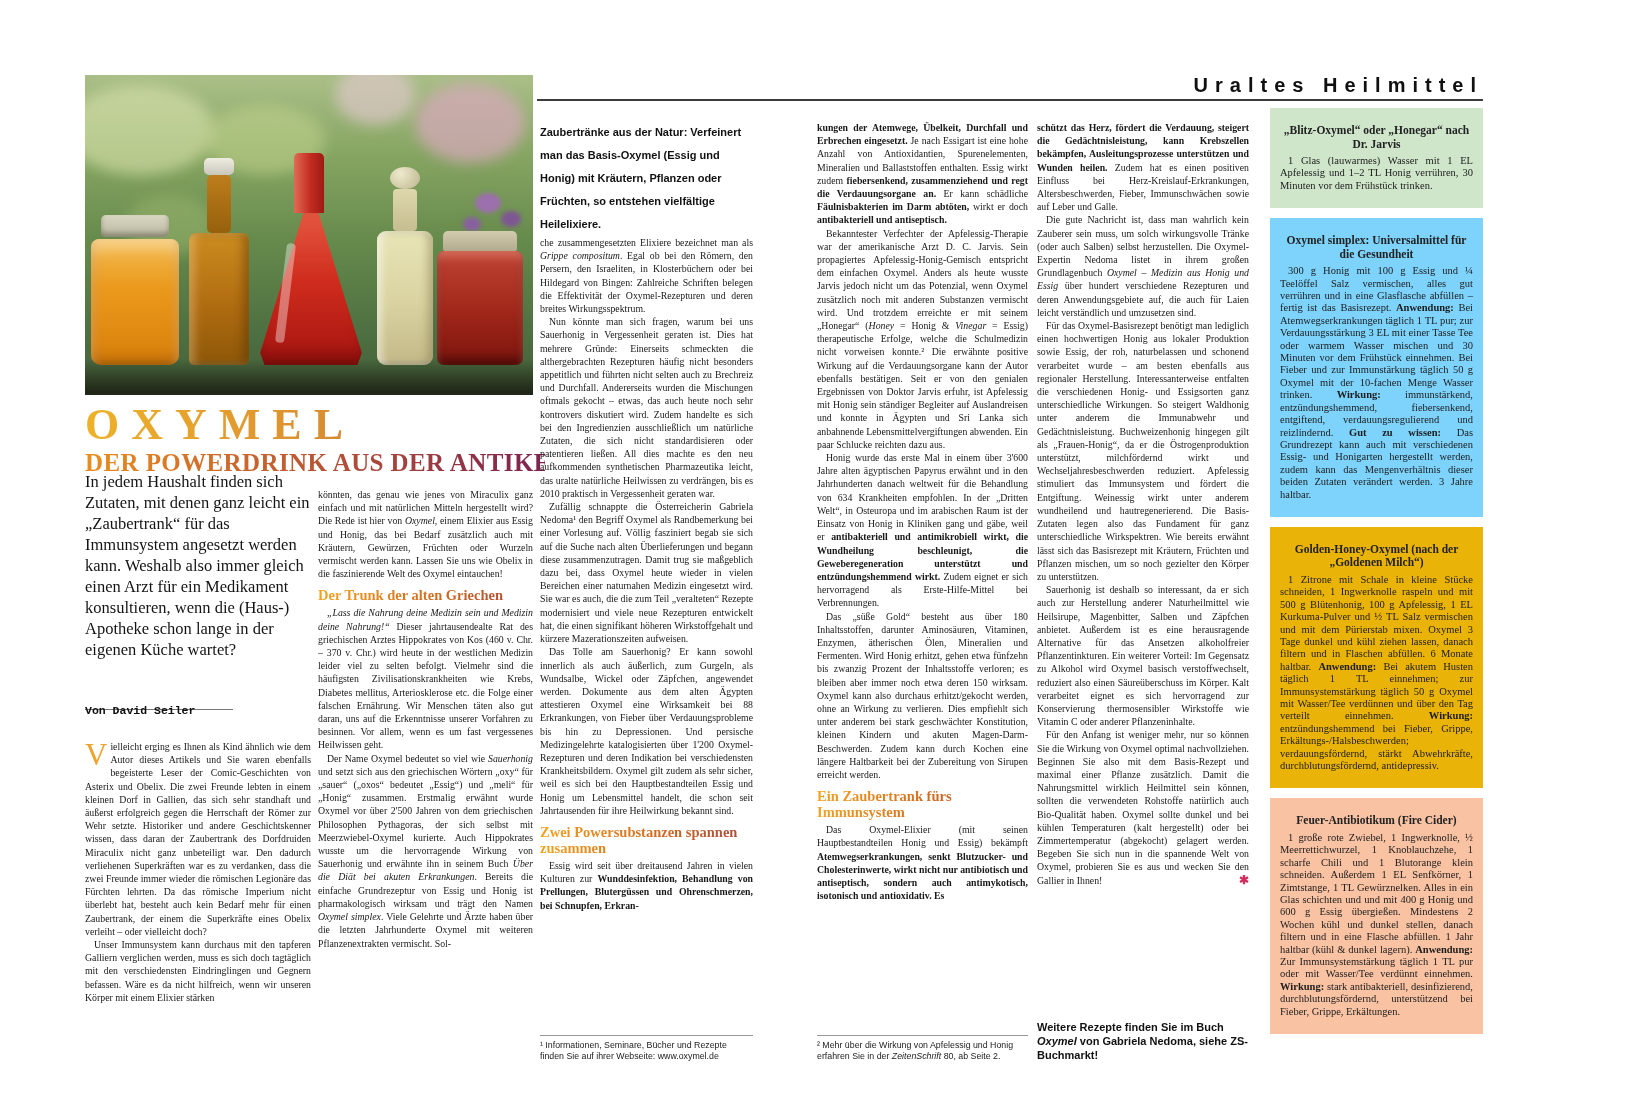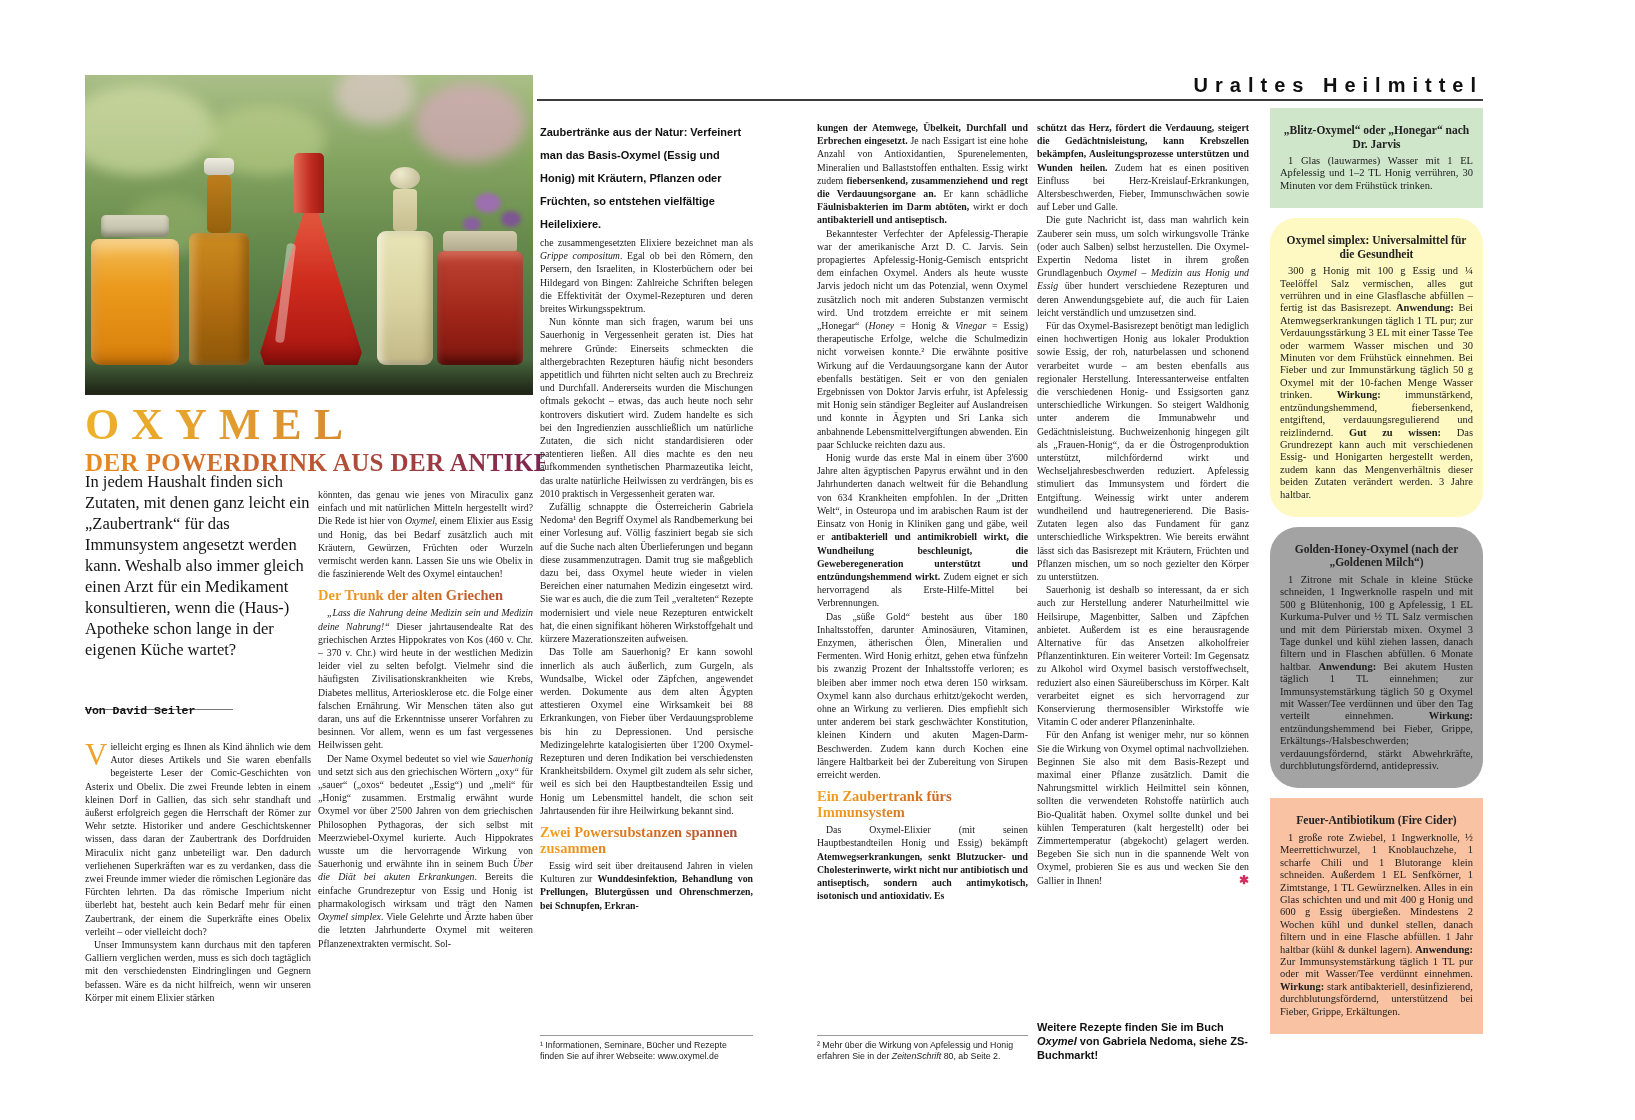--- a/index.html
+++ b/index.html
@@ -188,25 +188,25 @@
       <p><span>Sauerhonig ist deshalb so interessant, da er sich auch zur Herstellung anderer Naturheilmittel wie Heilsirupe, Magenbitter, Salben und Zäpfchen anbietet. Außerdem ist es eine herausragende Alternative für das Ansetzen alkoholfreier Pflanzentinkturen. Ein weiterer Vorteil: Im Gegensatz zu Alkohol wird Oxymel basisch verstoffwechselt, reduziert also einen Säureüberschuss im Körper. Kalt verarbeitet eignet es sich hervorragend zur Konservierung thermosensibler Wirkstoffe wie Vitamin C oder anderer Pflanzeninhalte.</span></p>
       <p><span>Für den Anfang ist weniger mehr, nur so können Sie die Wirkung von Oxymel optimal nachvollziehen. Beginnen Sie also mit dem Basis-Rezept und maximal einer Pflanze zusätzlich. Damit die Nahrungsmittel wirklich Heilmittel sein können, sollten die verwendeten Rohstoffe natürlich auch Bio-Qualität haben. Oxymel sollte dunkel und bei kühlen Temperaturen (kalt hergestellt) oder bei Zimmertemperatur (abgekocht) gelagert werden. Begeben Sie sich nun in die spannende Welt von Oxymel, probieren Sie es aus und wecken Sie den Gallier in Ihnen! </span><span class="asterisk">✱</span></p>
       <p class="endnote"><span>Weitere Rezepte finden Sie im Buch </span><span class="i">Oxymel</span><span> von Gabriela Nedoma, siehe ZS-Buchmarkt!</span></p>
     </div>
 
   <div id="sidebar">
       <div class="box" style="background: rgb(207, 230, 203);">
         <div class="box-title">„Blitz-Oxymel“ oder „Honegar“ nach Dr. Jarvis</div>
         <p class="box-body"><span>1 Glas (lauwarmes) Wasser mit 1 EL Apfelessig und 1–2 TL Honig verrühren, 30 Minuten vor dem Frühstück trinken.</span></p>
       </div>
-      <div class="box" style="background: #fef9c3; border-radius: 26px;">
+      <div class="box" style="background: #7dd3fc;">
         <div class="box-title">Oxymel simplex: Universalmittel für die Gesundheit</div>
         <p class="box-body"><span>300 g Honig mit 100 g Essig und ¼ Teelöffel Salz vermischen, alles gut verrühren und in eine Glasflasche abfüllen – fertig ist das Basisrezept. </span><span class="b">Anwendung:</span><span> Bei Atemwegserkrankungen täglich 1 TL pur; zur Verdauungsstärkung 3 EL mit einer Tasse Tee oder warmem Wasser mischen und 30 Minuten vor dem Frühstück einnehmen. Bei Fieber und zur Immunstärkung täglich 50 g Oxymel mit der 10-fachen Menge Wasser trinken. </span><span class="b">Wirkung:</span><span> immunstärkend, entzündungshemmend, fiebersenkend, entgiftend, verdauungsregulierend und reizlindernd. </span><span class="b">Gut zu wissen:</span><span> Das Grundrezept kann auch mit verschiedenen Essig- und Honigarten hergestellt werden, zudem kann das Mengenverhältnis dieser beiden Zutaten verändert werden. 3 Jahre haltbar.</span></p>
       </div>
-      <div class="box" style="background: #a3a3a3; border-radius: 28px;">
+      <div class="box" style="background: #eab308;">
         <div class="box-title">Golden-Honey-Oxymel (nach der „Goldenen Milch“)</div>
         <p class="box-body"><span>1 Zitrone mit Schale in kleine Stücke schneiden, 1 Ingwerknolle raspeln und mit 500 g Blütenhonig, 100 g Apfelessig, 1 EL Kurkuma-Pulver und ½ TL Salz vermischen und mit dem Pürierstab mixen. Oxymel 3 Tage dunkel und kühl ziehen lassen, danach filtern und in Flaschen abfüllen. 6 Monate haltbar. </span><span class="b">Anwendung:</span><span> Bei akutem Husten täglich 1 TL einnehmen; zur Immunsystemstärkung täglich 50 g Oxymel mit Wasser/Tee verdünnen und über den Tag verteilt einnehmen. </span><span class="b">Wirkung:</span><span> entzündungshemmend bei Fieber, Grippe, Erkältungs-/Halsbeschwerden; verdauungsfördernd, stärkt Abwehrkräfte, durchblutungsfördernd, antidepressiv.</span></p>
       </div>
       <div class="box" style="background: rgb(248, 194, 163);">
         <div class="box-title">Feuer-Antibiotikum (Fire Cider)</div>
         <p class="box-body"><span>1 große rote Zwiebel, 1 Ingwerknolle, ½ Meerrettichwurzel, 1 Knoblauchzehe, 1 scharfe Chili und 1 Blutorange klein schneiden. Außerdem 1 EL Senfkörner, 1 Zimtstange, 1 TL Gewürznelken. Alles in ein Glas schichten und und mit 400 g Honig und 600 g Essig übergießen. Mindestens 2 Wochen kühl und dunkel stellen, danach filtern und in eine Flasche abfüllen. 1 Jahr haltbar (kühl &amp; dunkel lagern). </span><span class="b">Anwendung:</span><span> Zur Immunsystemstärkung täglich 1 TL pur oder mit Wasser/Tee verdünnt einnehmen. </span><span class="b">Wirkung:</span><span> stark antibakteriell, desinfizierend, durchblutungsfördernd, unterstützend bei Fieber, Grippe, Erkältungen.</span></p>
       </div>
     </div>
 
 </div>

